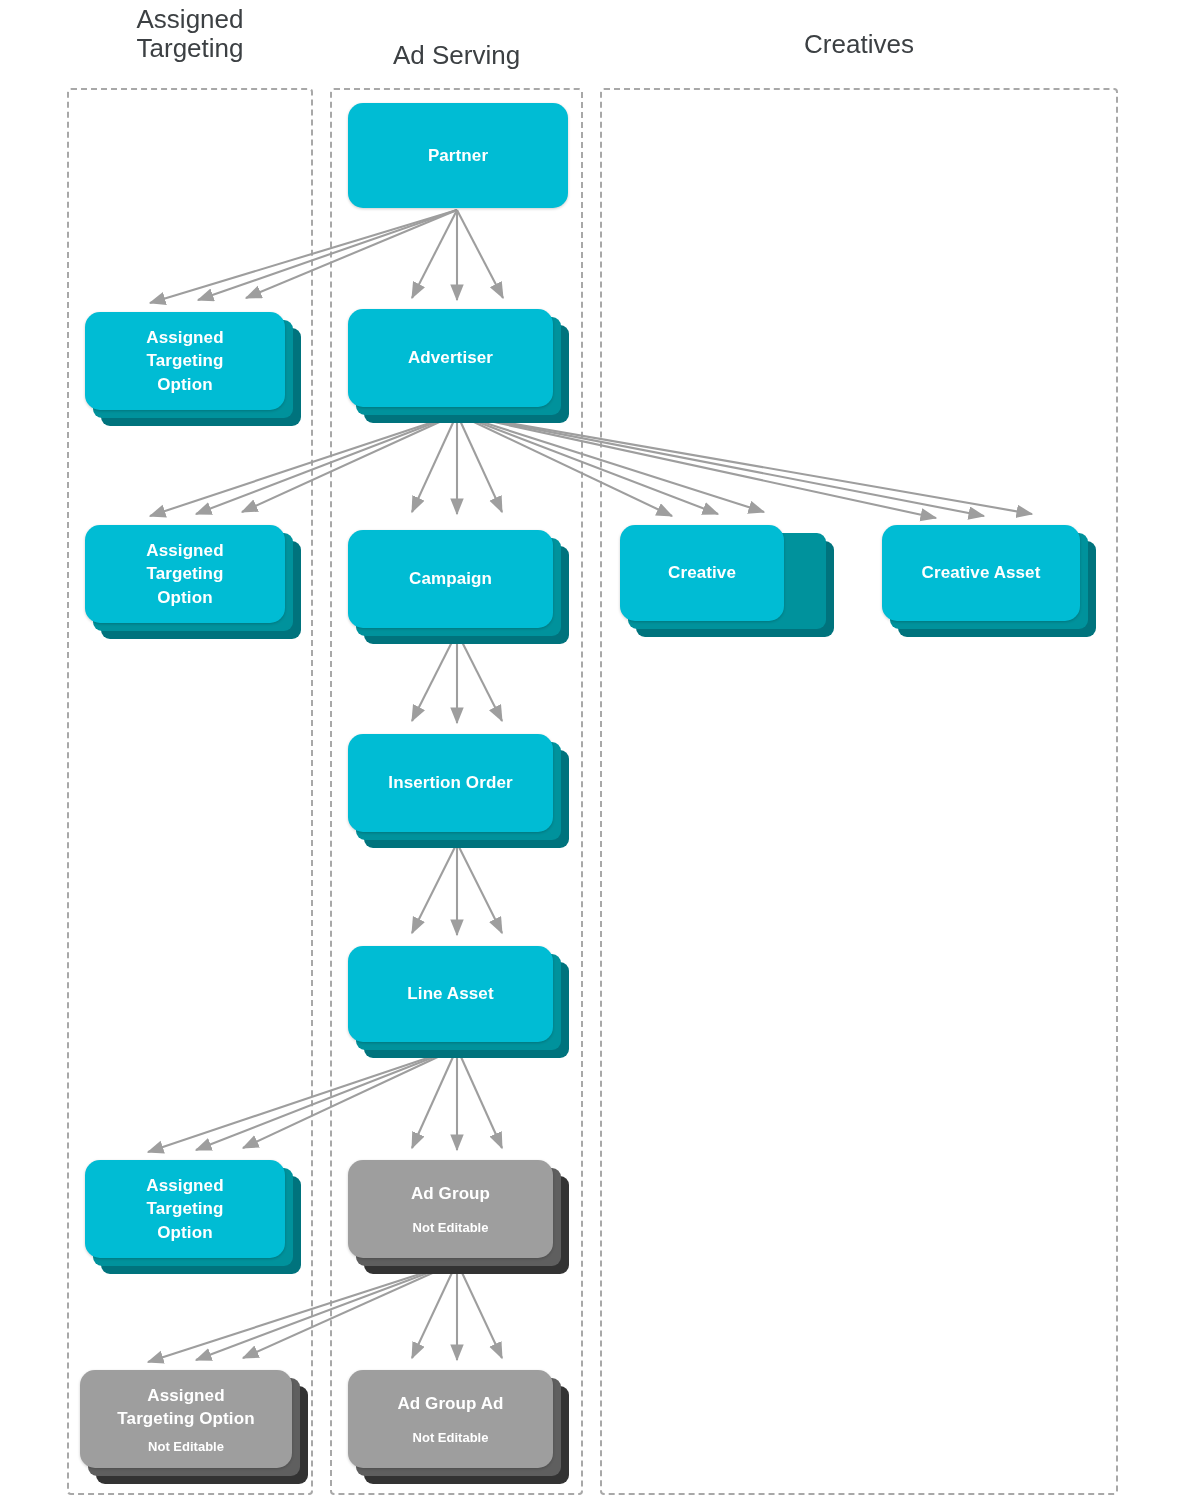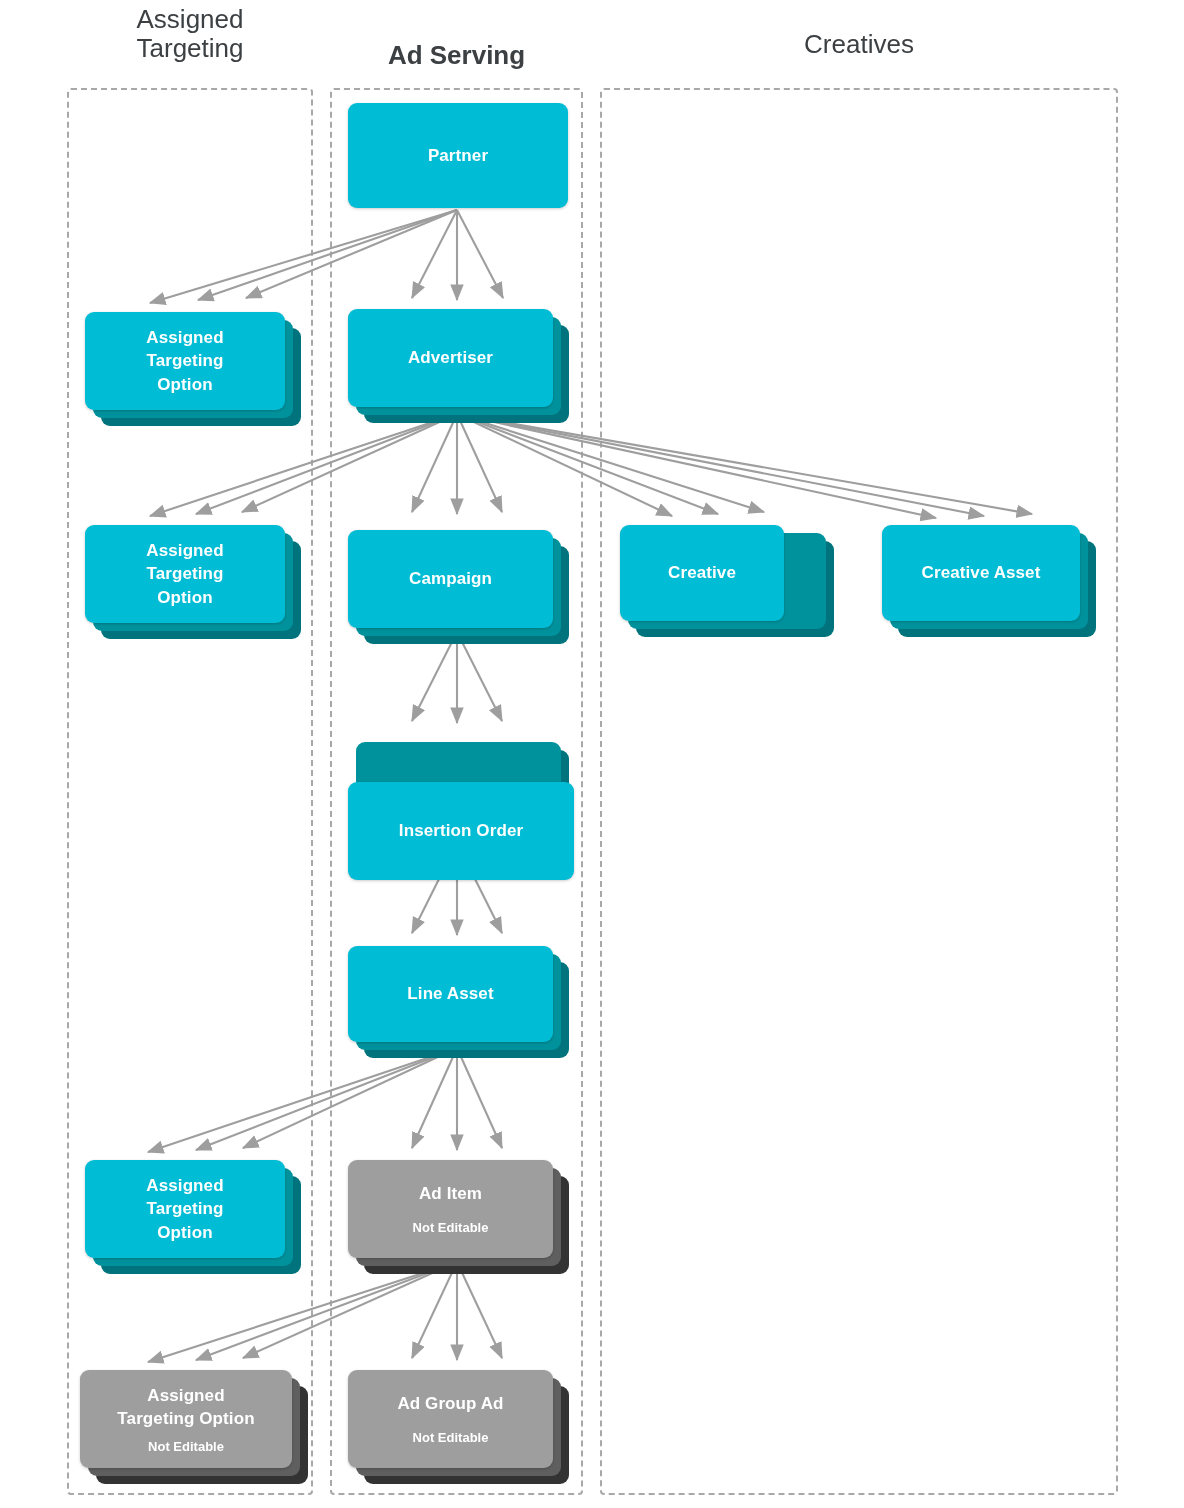--- a/index.html
+++ b/index.html
@@ -51,21 +51,21 @@
   .node .stack {
     position: absolute;
     border-radius: 9px;
     box-sizing: border-box;
   }
   .node .stack.s2 { left: 16px; top: 16px; }
   .node .stack.s1 { left: 8px;  top: 8px;  }
   .node .face {
     position: absolute;
     left: 0; top: 0;
-    border-radius: 9px;
+    border-radius: 15px;
     box-sizing: border-box;
     display: flex;
     flex-direction: column;
     align-items: center;
     justify-content: center;
     text-align: center;
     color: #ffffff;
     box-shadow: 0 1px 3px rgba(0,0,0,0.20);
   }
   .node.cyan .stack { background: #00737d; }
@@ -93,21 +93,21 @@
 </style>
 </head>
 <body>
 
 <div id="canvas">
 
   <div class="col-header" style="left:67px; top:5px; width:246px;">
     <div>Assigned</div>
     <div>Targeting</div>
   </div>
-  <div class="col-header" style="left:330px; top:41px; width:253px;font-weight:bold;">
+  <div class="col-header" style="left:330px; top:41px; width:253px;">
     <div>Ad Serving</div>
   </div>
   <div class="col-header" style="left:600px; top:30px; width:518px;">
     <div>Creatives</div>
   </div>
 
   <div class="col-box" style="left:67px; top:88px; width:246px; height:1407px;"></div>
   <div class="col-box" style="left:330px; top:88px; width:253px; height:1407px;"></div>
   <div class="col-box" style="left:600px; top:88px; width:518px; height:1407px;"></div>
 
@@ -228,21 +228,21 @@
     <div class="stack s2" style="width:198px;height:96px;"></div>
     <div class="stack s1" style="width:198px;height:96px;"></div>
     <div class="face" style="width:198px;height:96px;">
       <div class="label">Creative Asset</div>
     </div>
   </div>
 
   <div class="node cyan" style="left:348px; top:734px; width:205px; height:98px;">
     <div class="stack s2" style="width:205px;height:98px;"></div>
     <div class="stack s1" style="width:205px;height:98px;"></div>
-    <div class="face" style="width:226px;height:98px;margin-top:48px;">
+    <div class="face" style="width:205px;height:98px;">
       <div class="label">Insertion Order</div>
     </div>
   </div>
 
   <div class="node cyan" style="left:348px; top:946px; width:205px; height:96px;">
     <div class="stack s2" style="width:205px;height:96px;"></div>
     <div class="stack s1" style="width:205px;height:96px;"></div>
     <div class="face" style="width:205px;height:96px;">
       <div class="label">Line Asset</div>
     </div>
@@ -257,21 +257,21 @@
         <span>Targeting</span><br>
         <span>Option</span>
       </div>
     </div>
   </div>
 
   <div class="node gray" style="left:348px; top:1160px; width:205px; height:98px;">
     <div class="stack s2" style="width:205px;height:98px;"></div>
     <div class="stack s1" style="width:205px;height:98px;"></div>
     <div class="face" style="width:205px;height:98px;">
-      <div class="label">Ad Item</div>
+      <div class="label">Ad Group</div>
       <div class="sublabel">Not Editable</div>
     </div>
   </div>
 
   <div class="node gray" style="left:80px; top:1370px; width:212px; height:98px;">
     <div class="stack s2" style="width:212px;height:98px;"></div>
     <div class="stack s1" style="width:212px;height:98px;"></div>
     <div class="face" style="width:212px;height:98px;">
       <div class="label">
         <span>Assigned</span><br>

